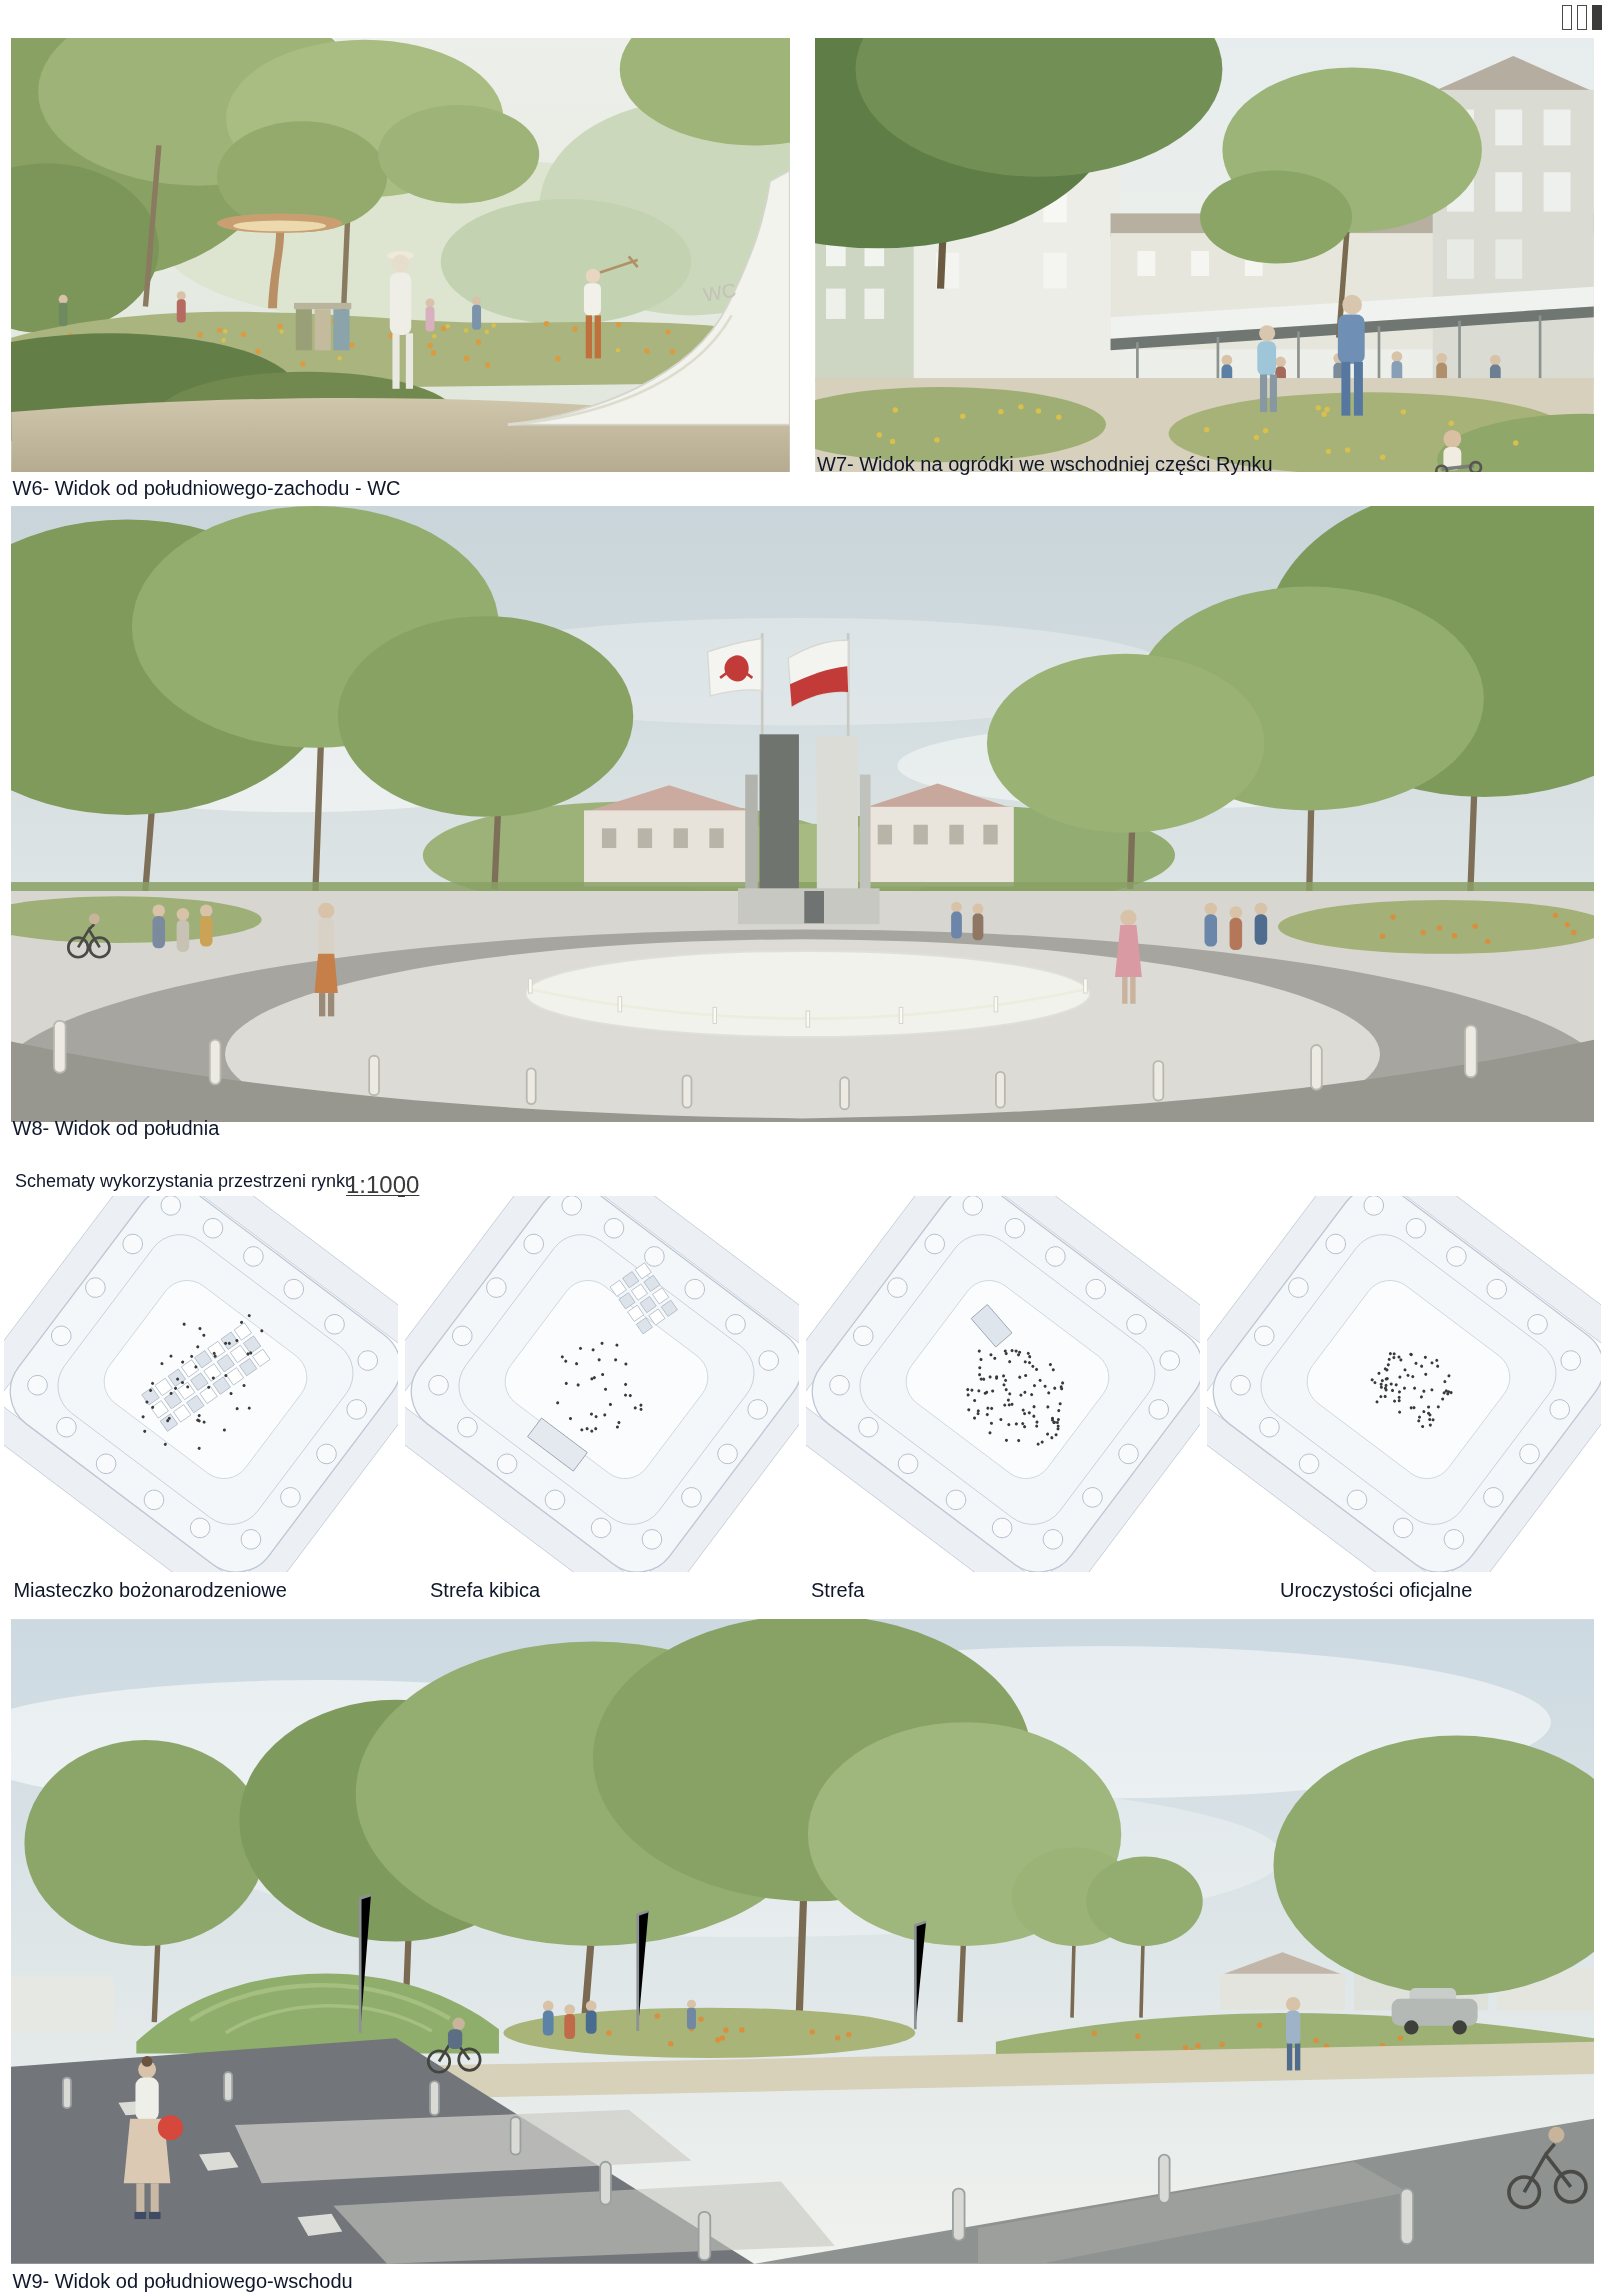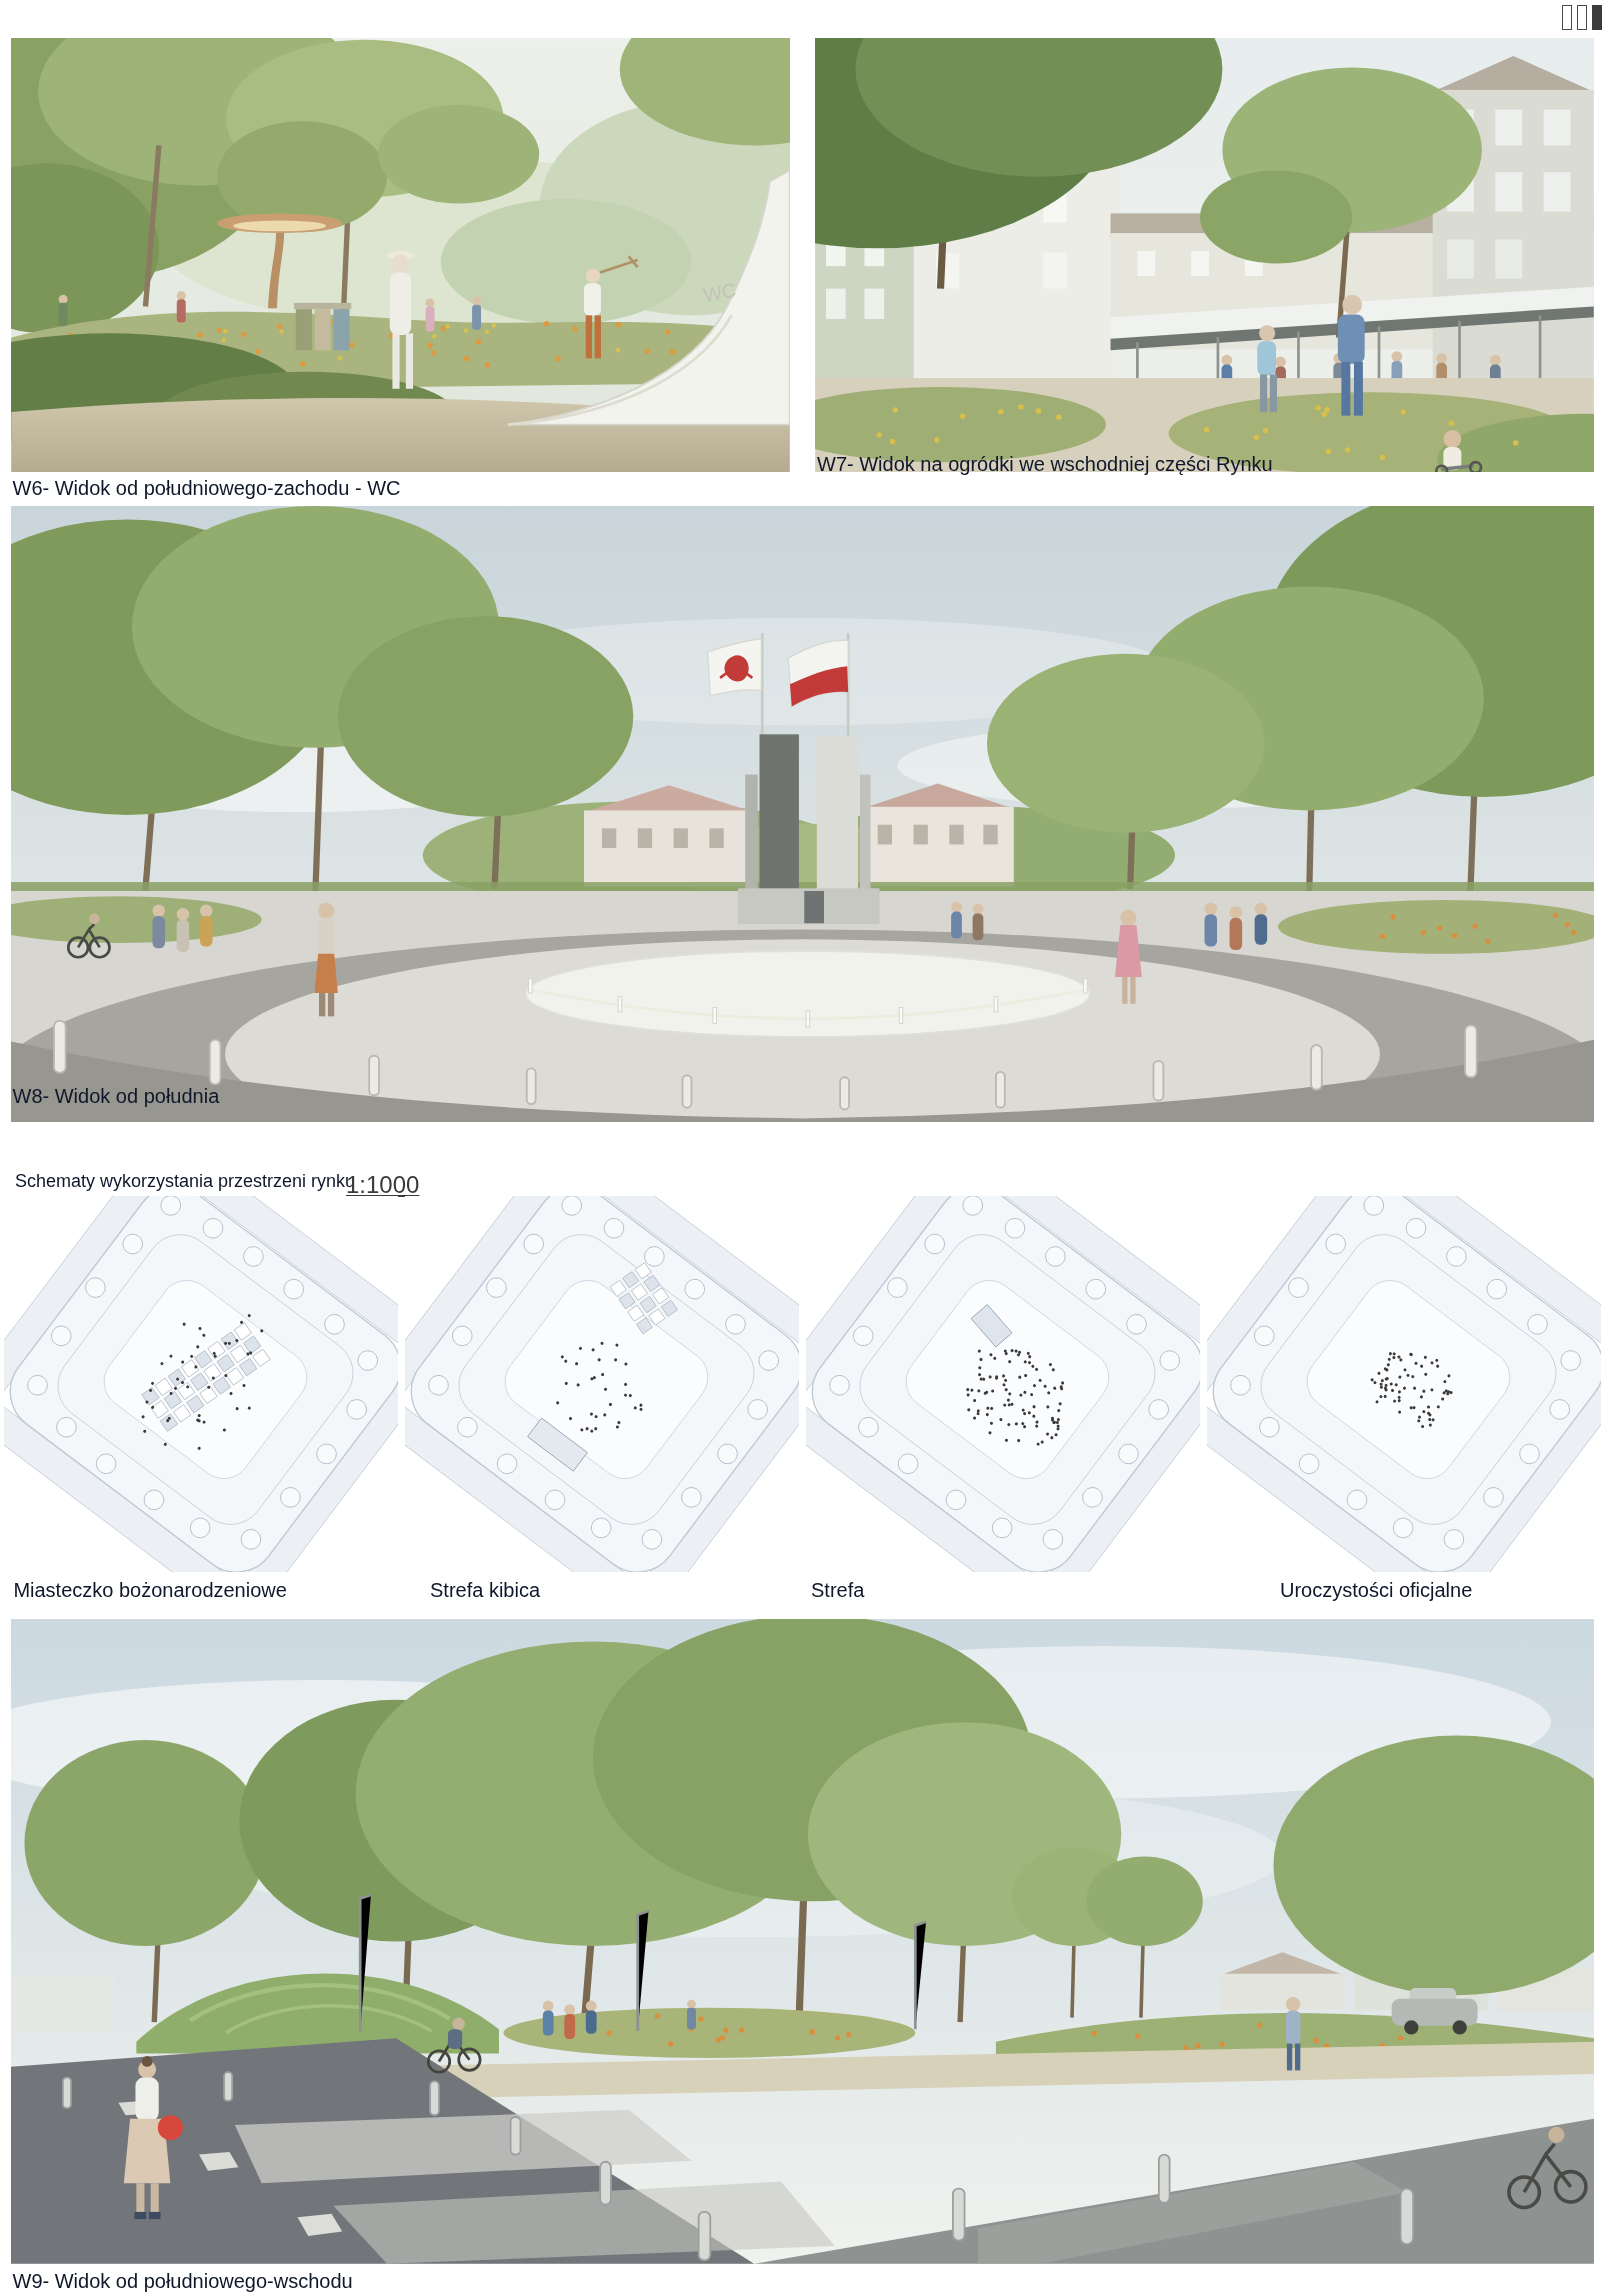--- a/index.html
+++ b/index.html
@@ -455,21 +455,21 @@
             <circle r="7" fill="#d8c2a8"></circle>
             <rect x="-7" y="6" width="14" height="36" rx="6" fill="#b4775a"></rect>
           </g>
         <g transform="translate(1396,450)">
             <circle r="7" fill="#d8c2a8"></circle>
             <rect x="-7" y="6" width="14" height="34" rx="6" fill="#4f6b8e"></rect>
           </g>
       </g>
     </svg>
   </figure>
-  <div class="cap" style="left:12.5px;top:1084px">W8- Widok od południa</div>
+  <div class="cap" style="left:12.5px;top:1116px">W8- Widok od południa</div>
 
   <div class="schemes-title">Schematy wykorzystania przestrzeni rynku</div>
   <div class="schemes-scale">1:1000</div>
 
   <figure class="fig" style="left:3.6px;top:1196px;width:394px;height:376px;margin:0;background:#fff">
     <svg viewBox="0 0 440 420">
       <g transform="translate(225,205) rotate(37)">
         <g fill="#eceff4" stroke="#c6d0da" stroke-width="1">
           <rect x="-340" y="-196" width="680" height="34"></rect>
             <rect x="-340" y="160" width="680" height="34"></rect>

